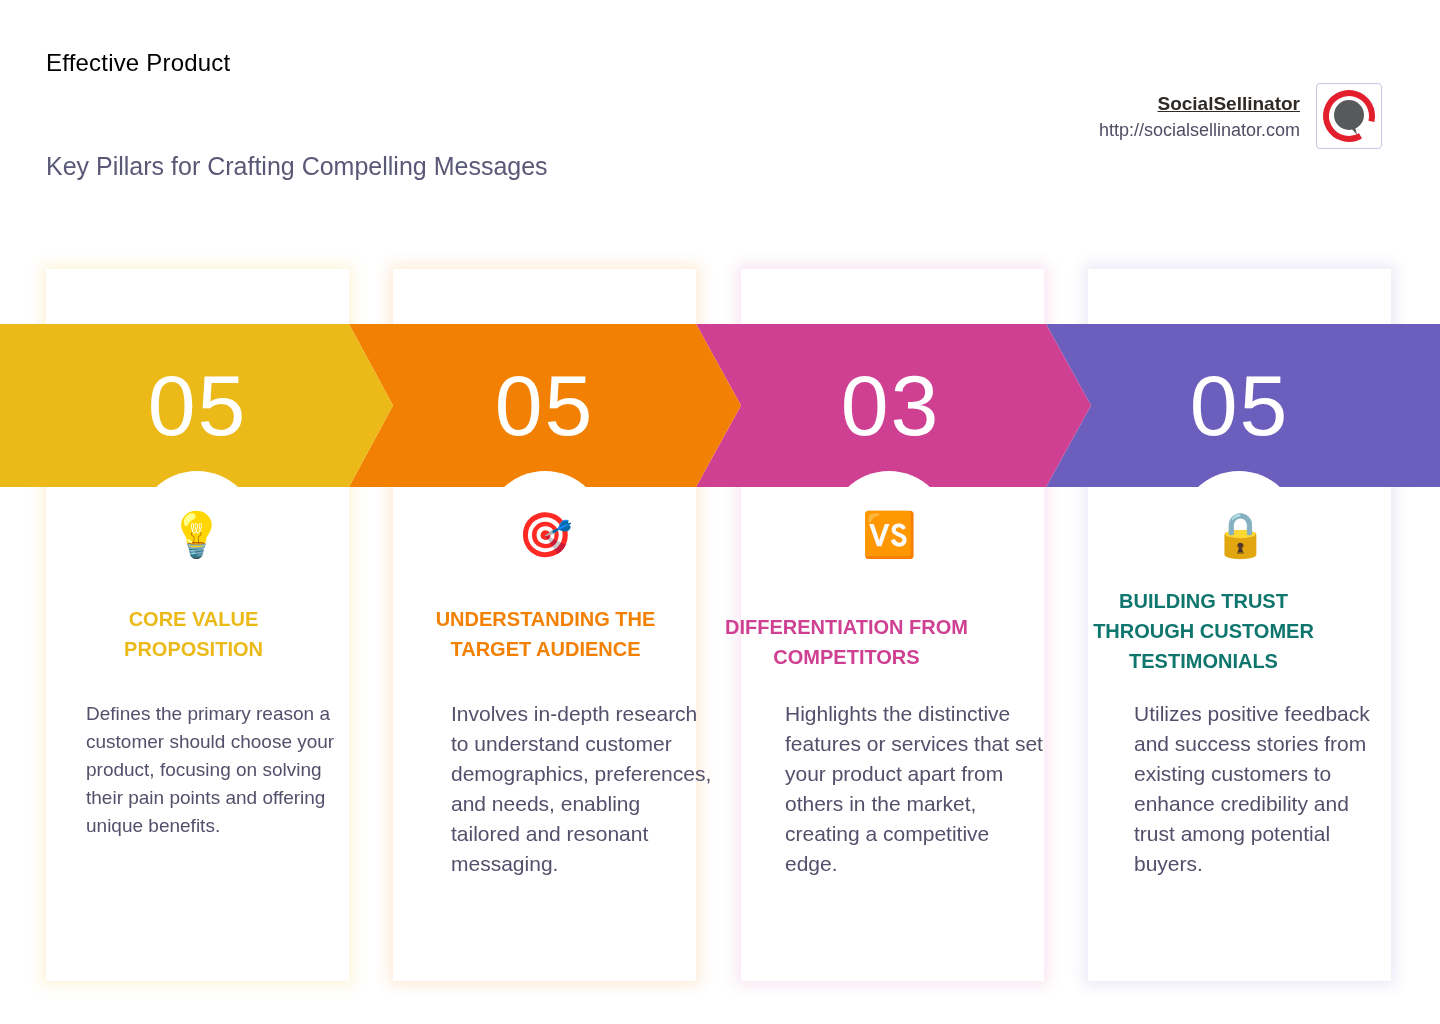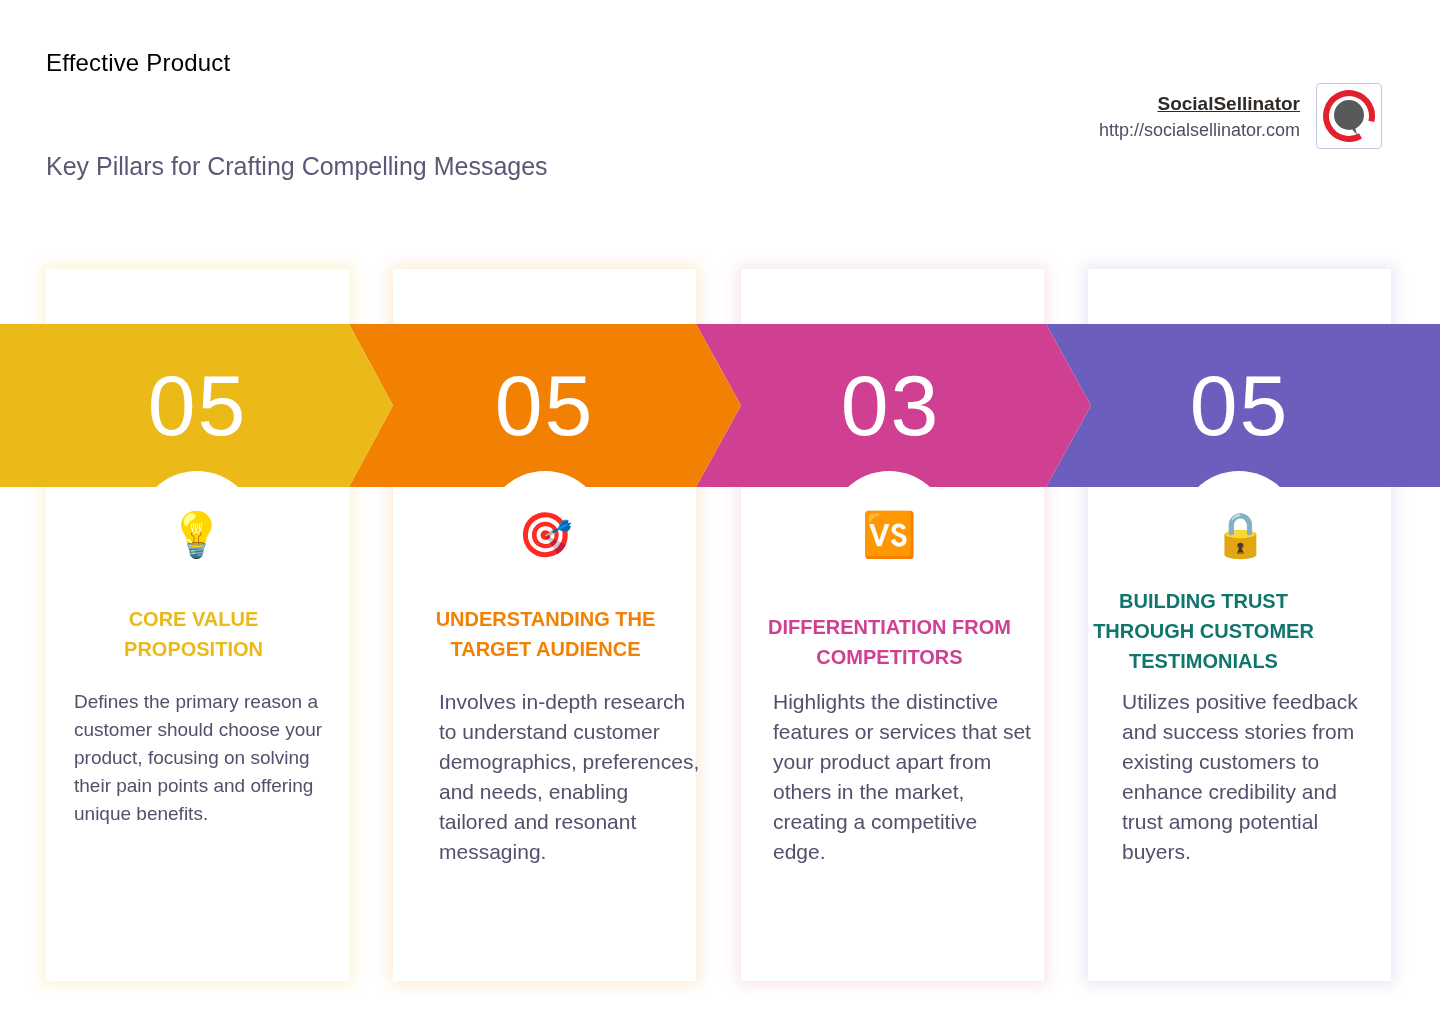--- a/index.html
+++ b/index.html
@@ -49,21 +49,21 @@
   }
   .icon {
     position: absolute; top: 505px; width: 60px; height: 60px;
     display: flex; align-items: center; justify-content: center; font-size: 44px;
   }
   .heading {
     position: absolute; width: 263px; text-align: center;
     font-size: 20px; font-weight: 700; line-height: 30px; margin: 0;
   }
   .desc {
-    position: absolute; color: #52506b; margin: 4px;
+    position: absolute; color: #52506b; margin: 16px;
   }
   .desc.small { font-size: 19px; line-height: 28px; width: 256px; }
   .desc.large { font-size: 21px; line-height: 30px; width: 262px; }
 </style>
 </head>
 <body>
 
 <h1 class="title">
   <span>Effective Product</span><br>
 </h1>
@@ -111,21 +111,21 @@
 <div class="icon" style="left:1211px">🔒</div>
 
 <h3 class="heading" style="left:62px; top:604px; color:#ebb918">
   <span>CORE VALUE</span><br>
   <span>PROPOSITION</span>
 </h3>
 <h3 class="heading" style="left:414px; top:604px; color:#f28002">
   <span>UNDERSTANDING THE</span><br>
   <span>TARGET AUDIENCE</span>
 </h3>
-<h3 class="heading" style="left:758px; top:612px; color:#cf4093">
+<h3 class="heading" style="left:715px; top:612px; color:#cf4093">
   <span>DIFFERENTIATION FROM</span><br>
   <span>COMPETITORS</span>
 </h3>
 <h3 class="heading" style="left:1072px; top:586px; color:#0f766e">
   <span>BUILDING TRUST</span><br>
   <span>THROUGH CUSTOMER</span><br>
   <span>TESTIMONIALS</span>
 </h3>
 
 <p class="desc small" style="left:70px; top:684px">Defines the primary reason a customer should choose your product, focusing on solving their pain points and offering unique benefits.</p>

